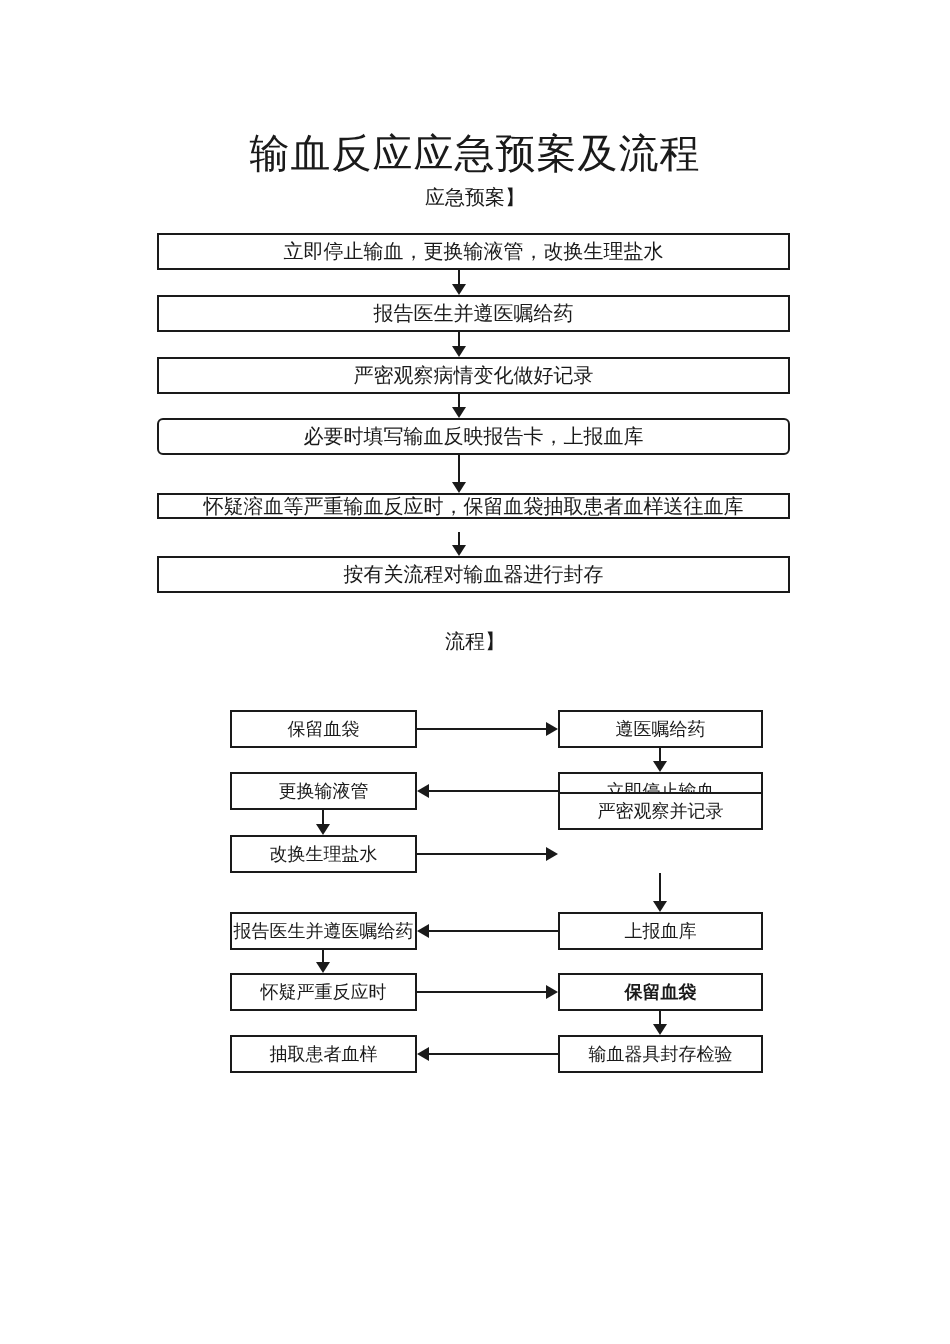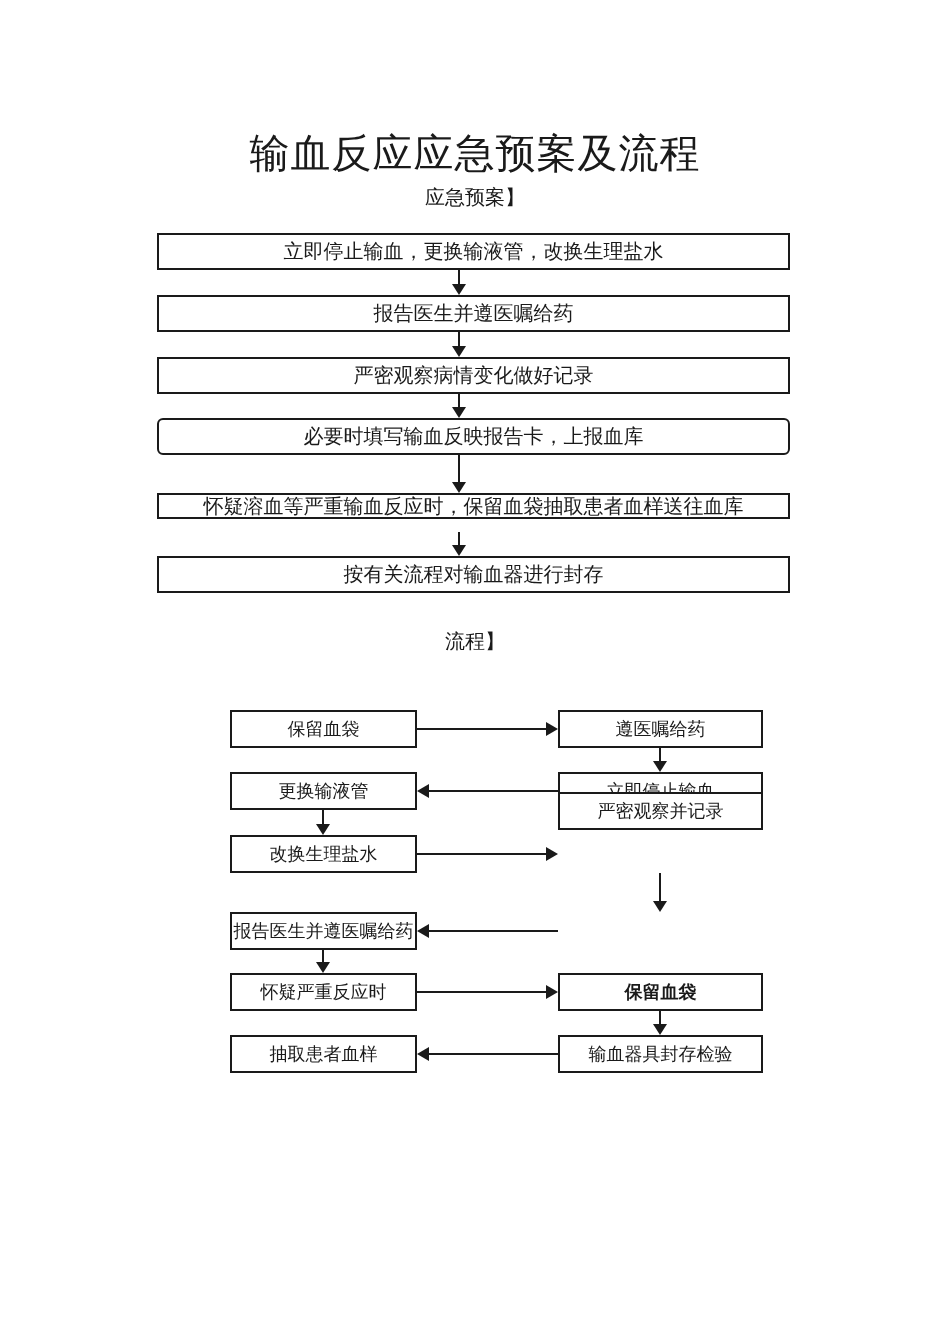--- a/index.html
+++ b/index.html
@@ -120,20 +120,21 @@
   <div class="fbox c2r" style="top:772px;">立即停止输血</div>
   <div class="h-arrow to-left" style="left:429px;top:790px;width:129px;"></div>
   <div class="v-arrow" style="left:322px;top:810px;height:14px;"></div>
 
   <div class="fbox c2l" style="top:835px;">改换生理盐水</div>
   <div class="fbox c2r" style="top:792px;">严密观察并记录</div>
   <div class="h-arrow to-right" style="left:417px;top:853px;width:129px;"></div>
   <div class="v-arrow" style="left:659px;top:873px;height:28px;"></div>
 
   <div class="fbox c2l" style="top:912px;">报告医生并遵医嘱给药</div>
+  <div class="fbox c2r" style="top:912px;">上报血库</div>
   <div class="h-arrow to-left" style="left:429px;top:930px;width:129px;"></div>
   <div class="v-arrow" style="left:322px;top:950px;height:12px;"></div>
 
   <div class="fbox c2l" style="top:973px;">怀疑严重反应时</div>
   <div class="fbox c2r" style="top:973px;font-weight:bold;">保留血袋</div>
   <div class="h-arrow to-right" style="left:417px;top:991px;width:129px;"></div>
   <div class="v-arrow" style="left:659px;top:1011px;height:13px;"></div>
 
   <div class="fbox c2l" style="top:1035px;">抽取患者血样</div>
   <div class="fbox c2r" style="top:1035px;">输血器具封存检验</div>

